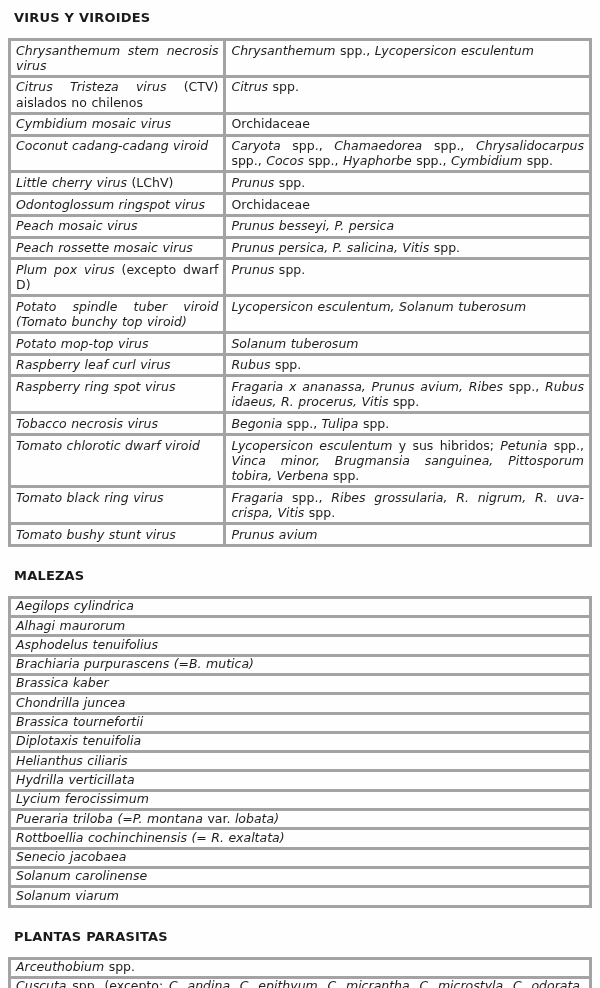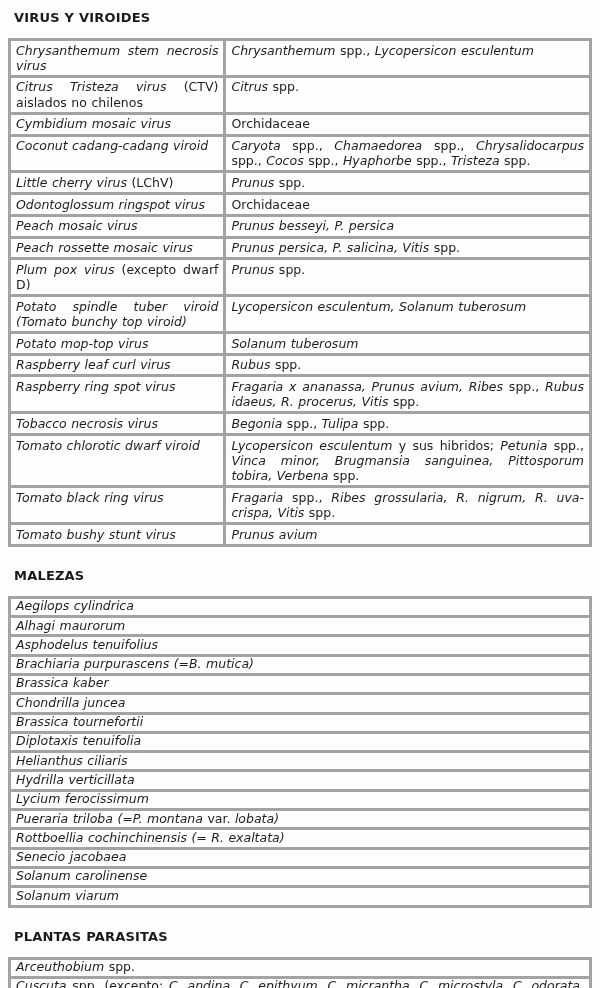--- a/index.html
+++ b/index.html
@@ -69,21 +69,21 @@
           <tr>
             <td class="col-left"><i>Citrus Tristeza virus</i><span> (CTV) aislados no chilenos</span></td>
             <td class="col-right"><i>Citrus</i><span> spp.</span></td>
           </tr>
           <tr>
             <td class="col-left"><i>Cymbidium mosaic virus</i></td>
             <td class="col-right"><span>Orchidaceae</span></td>
           </tr>
           <tr>
             <td class="col-left"><i>Coconut cadang-cadang viroid</i></td>
-            <td class="col-right"><i>Caryota</i><span> spp., </span><i>Chamaedorea</i><span> spp., </span><i>Chrysalidocarpus</i><span> spp., </span><i>Cocos</i><span> spp., </span><i>Hyaphorbe</i><span> spp., </span><i>Tristeza</i><span> spp.</span></td>
+            <td class="col-right"><i>Caryota</i><span> spp., </span><i>Chamaedorea</i><span> spp., </span><i>Chrysalidocarpus</i><span> spp., </span><i>Cocos</i><span> spp., </span><i>Hyaphorbe</i><span> spp., </span><i>Cymbidium</i><span> spp.</span></td>
           </tr>
           <tr>
             <td class="col-left"><i>Little cherry virus</i><span> (LChV)</span></td>
             <td class="col-right"><i>Prunus</i><span> spp.</span></td>
           </tr>
           <tr>
             <td class="col-left"><i>Odontoglossum ringspot virus</i></td>
             <td class="col-right"><span>Orchidaceae</span></td>
           </tr>
           <tr>

